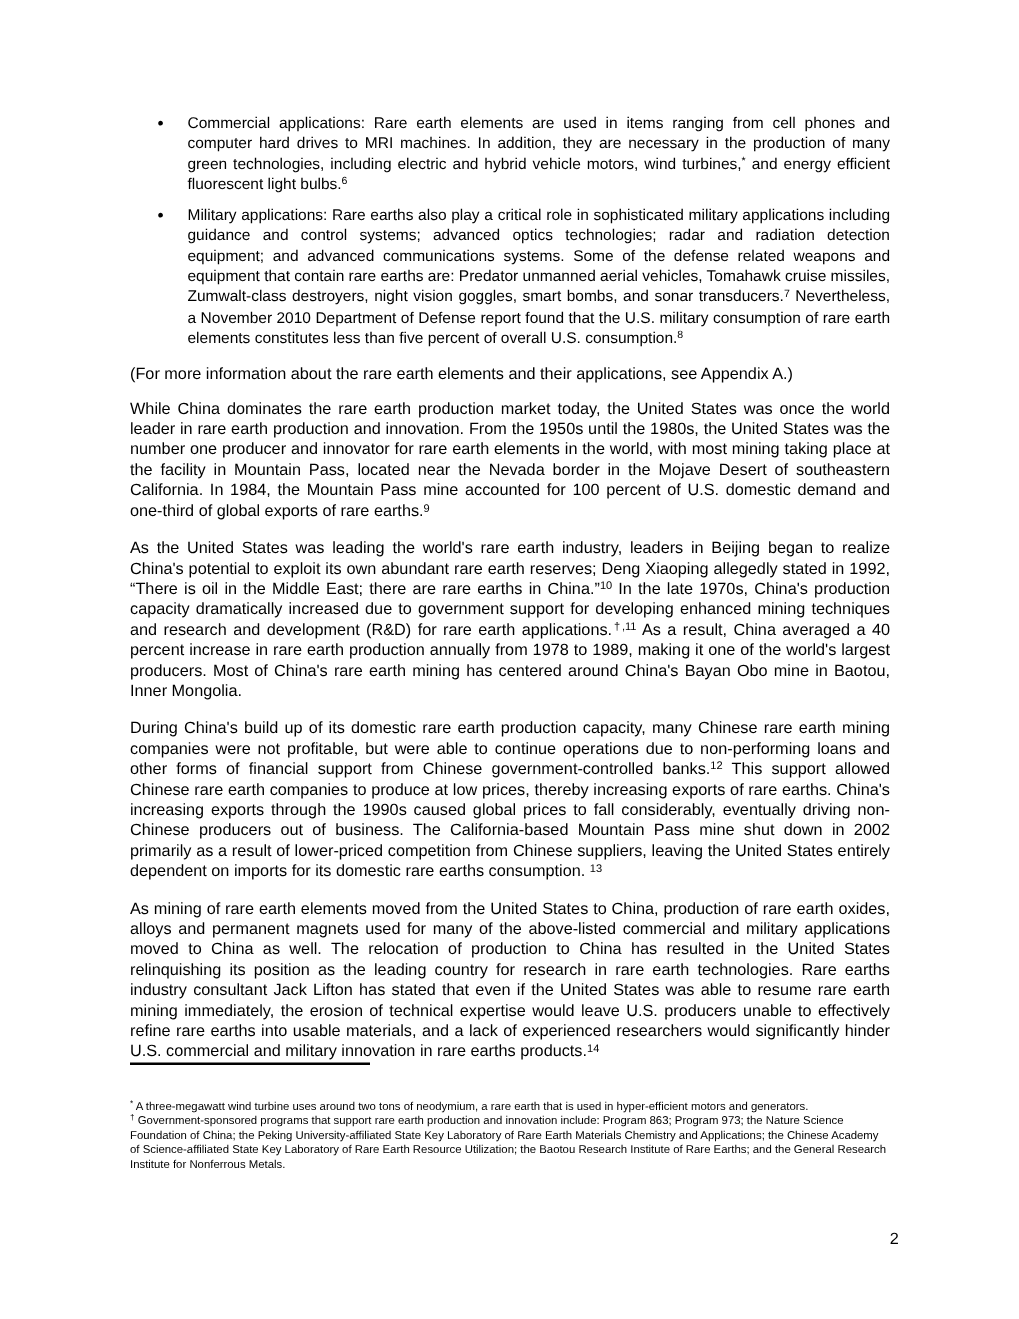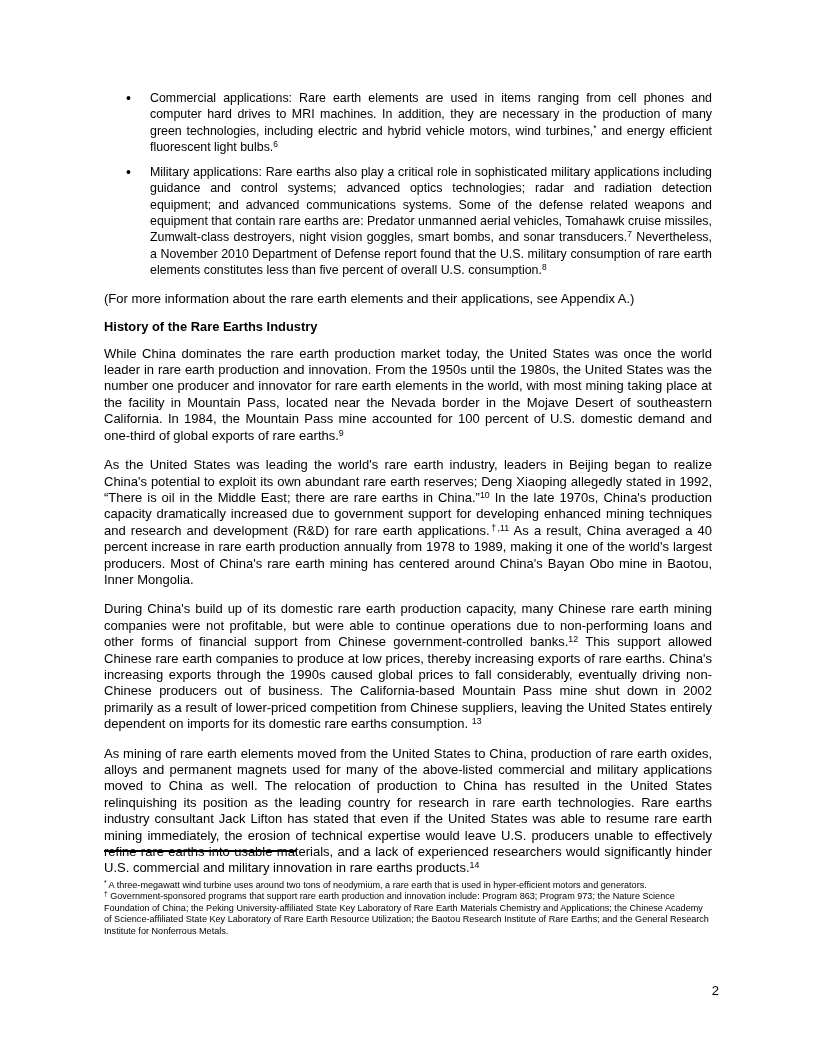--- a/index.html
+++ b/index.html
@@ -115,21 +115,20 @@
         <span class="lead">Commercial applications:</span><span> Rare earth elements are used in items ranging from cell phones and computer hard drives to MRI machines.  In addition, they are necessary in the production of many green technologies, including electric and hybrid vehicle motors, wind turbines,</span><sup>*</sup><span> and energy efficient fluorescent light bulbs.</span><sup>6</sup><span></span>
       </li>
       <li class="bullet-item">
         <span class="dot">•</span>
         <span class="lead">Military applications:</span><span> Rare earths also play a critical role in sophisticated military applications including guidance and control systems; advanced optics technologies; radar and radiation detection equipment; and advanced communications systems.  Some of the defense related weapons and equipment that contain rare earths are: Predator unmanned aerial vehicles, Tomahawk cruise missiles, Zumwalt-class destroyers, night vision goggles, smart bombs, and sonar transducers.</span><sup>7</sup><span>  Nevertheless, a November 2010 Department of Defense report found that the U.S. military consumption of rare earth elements constitutes less than five percent of overall U.S. consumption.</span><sup>8</sup><span></span>
       </li>
     </ul>
 
     <p class="para para-note">(For more information about the rare earth elements and their applications, see Appendix A.)</p>
 
-    <h2 class="section-heading">History of the Rare Earths Industry</h2>
 
     <p class="para"><span>While China dominates the rare earth production market today, the United States was once the world leader in rare earth production and innovation.  From the 1950s until the 1980s, the United States was the number one producer and innovator for rare earth elements in the world, with most mining taking place at the facility in Mountain Pass, located near the Nevada border in the Mojave Desert of southeastern California.  In 1984, the Mountain Pass mine accounted for 100 percent of U.S. domestic demand and one-third of global exports of rare earths.</span><sup>9</sup><span></span><sup></sup><span></span></p>
 
     <p class="para"><span>As the United States was leading the world's rare earth industry, leaders in Beijing began to realize China's potential to exploit its own abundant rare earth reserves; Deng Xiaoping allegedly stated in 1992, “There is oil in the Middle East; there are rare earths in China.”</span><sup>10</sup><span>  In the late 1970s, China's production capacity dramatically increased due to government support for developing enhanced mining techniques and research and development (R&amp;D) for rare earth applications.</span><sup>†,11</sup><span>  As a result, China averaged a 40 percent increase in rare earth production annually from 1978 to 1989, making it one of the world's largest producers.  Most of China's rare earth mining has centered around China's Bayan Obo mine in Baotou, Inner Mongolia.</span></p>
 
     <p class="para"><span>During China's build up of its domestic rare earth production capacity, many Chinese rare earth mining companies were not profitable, but were able to continue operations due to non-performing loans and other forms of financial support from Chinese government-controlled banks.</span><sup>12</sup><span>  This support allowed Chinese rare earth companies to produce at low prices, thereby increasing exports of rare earths. China's increasing exports through the 1990s caused global prices to fall considerably, eventually driving non-Chinese producers out of business. The California-based Mountain Pass mine shut down in 2002 primarily as a result of lower-priced competition from Chinese suppliers, leaving the United States entirely dependent on imports for its domestic rare earths consumption. </span><sup>13</sup><span></span></p>
 
     <p class="para"><span>As mining of rare earth elements moved from the United States to China, production of rare earth oxides, alloys and permanent magnets used for many of the above-listed commercial and military applications moved to China as well.  The relocation of production to China has resulted in the United States relinquishing its position as the leading country for research in rare earth technologies.  Rare earths industry consultant Jack Lifton has stated that even if the United States was able to resume rare earth mining immediately, the erosion of technical expertise would leave U.S. producers unable to effectively refine rare earths into usable materials, and a lack of experienced researchers would significantly hinder U.S. commercial and military innovation in rare earths products.</span><sup>14</sup><span></span><sup></sup><span></span></p>
 
   </div>

